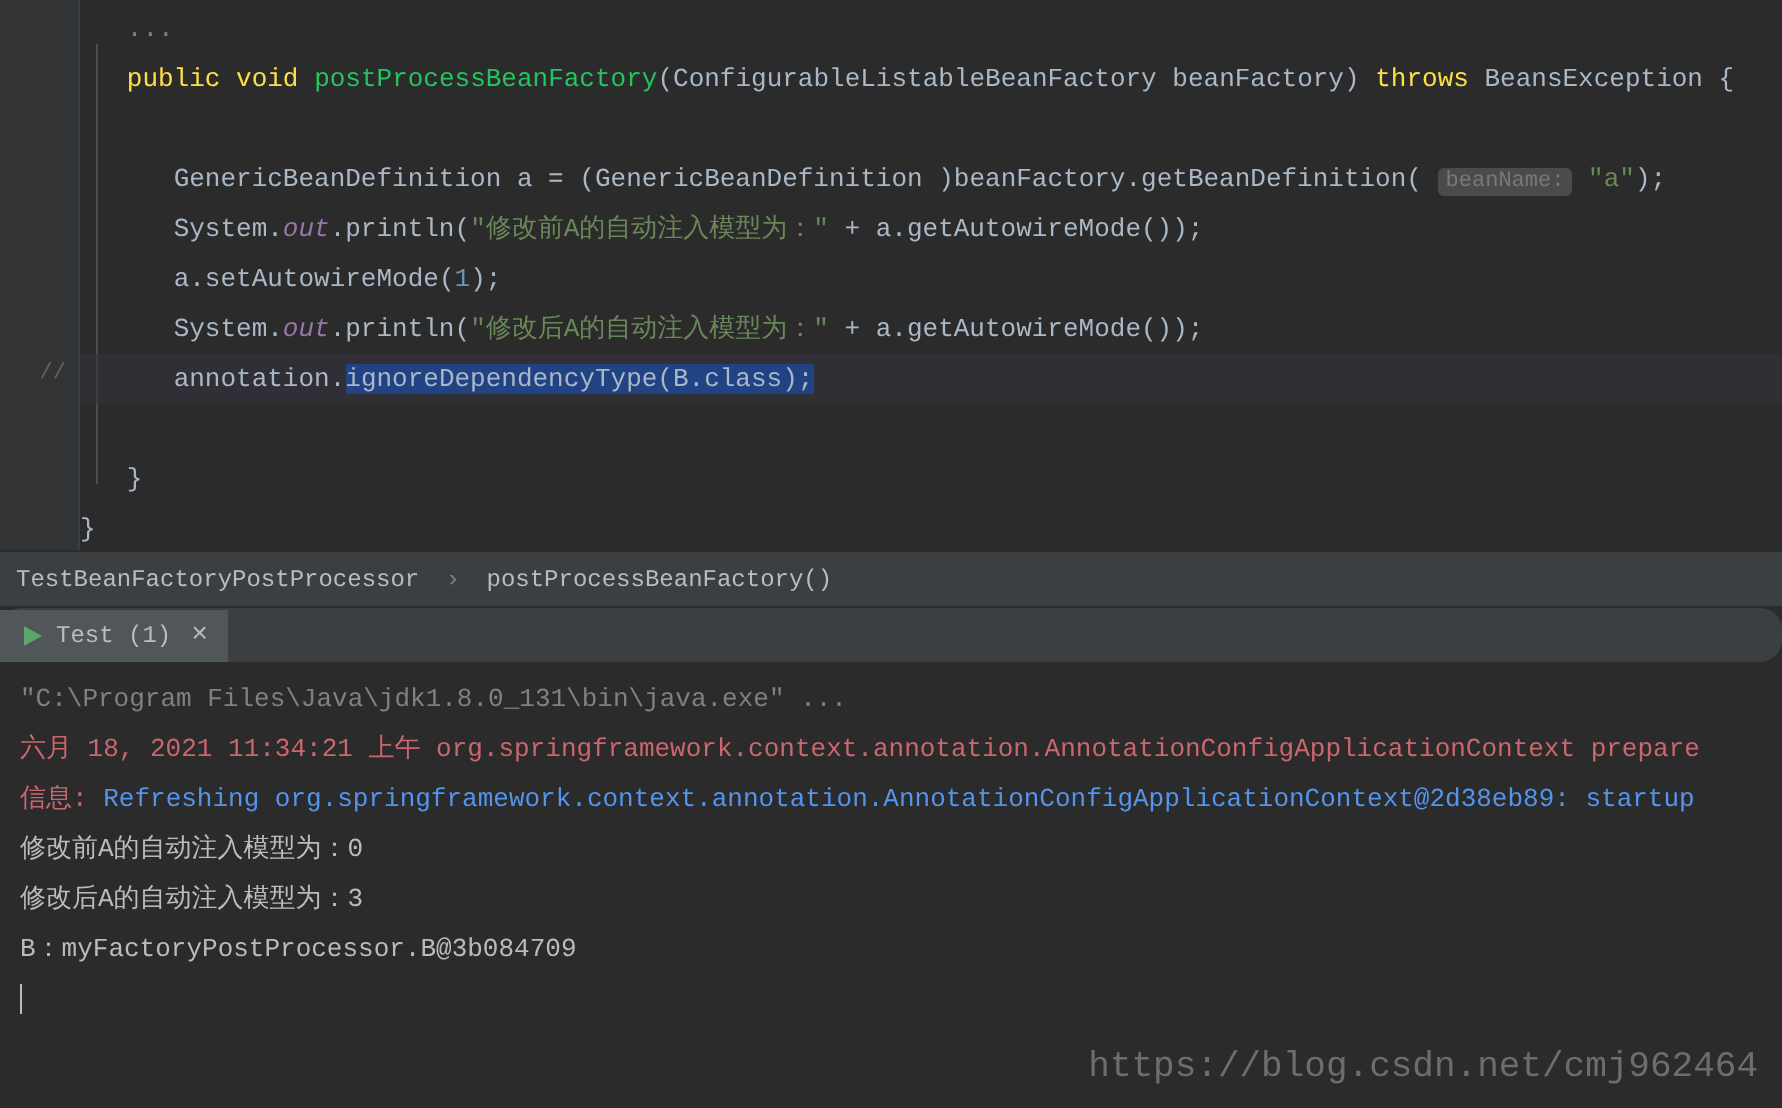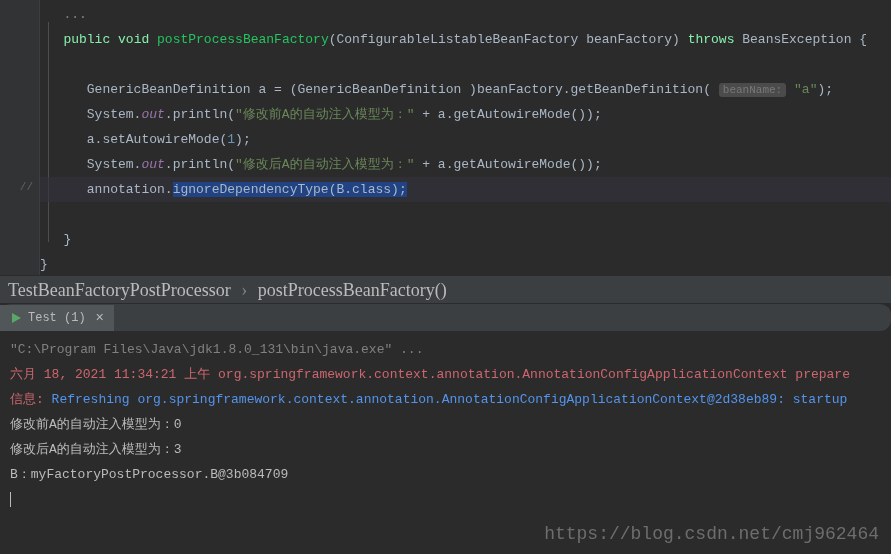--- a/index.html
+++ b/index.html
@@ -41,21 +41,21 @@
     }
     .code-line {
       height: 25px;
       line-height: 25px;
       white-space: pre;
       position: relative;
     }
     .highlighted-line {
       background: rgba(50,50,60,0.6);
     }
-    .kw { color: #86efac; }
+    .kw { color: #fde047; }
     .method { color: #22c55e; }
     .string { color: #6a8759; }
     .number { color: #6897bb; }
     .paren { color: #a9b7c6; }
     .italic-static { color: #9876aa; font-style: italic; }
     .comment { color: #808080; }
     .param-hint {
       background: #4b4b4b;
       color: #787878;
       padding: 1px 4px;
@@ -72,23 +72,22 @@
       background: #4d4d4d;
       top: 20px;
       bottom: 35px;
     }
     .breadcrumb {
       background: #3c3f41;
       height: 28px;
       line-height: 28px;
       padding-left: 8px;
       color: #bbbbbb;
-      font-size: 18px;
+      font-size: 12px;
       border-top: 1px solid #2b2b2b;
-      font-family: Liberation Serif, serif;
     }
     .breadcrumb-sep { color: #808080; margin: 0 6px; }
     .console-tab-bar {
       background: #3c3f41;
       height: 28px;
       display: flex;
       align-items: center;
       border-top: 1px solid #2b2b2b;
       border-radius: 11px;
     }

